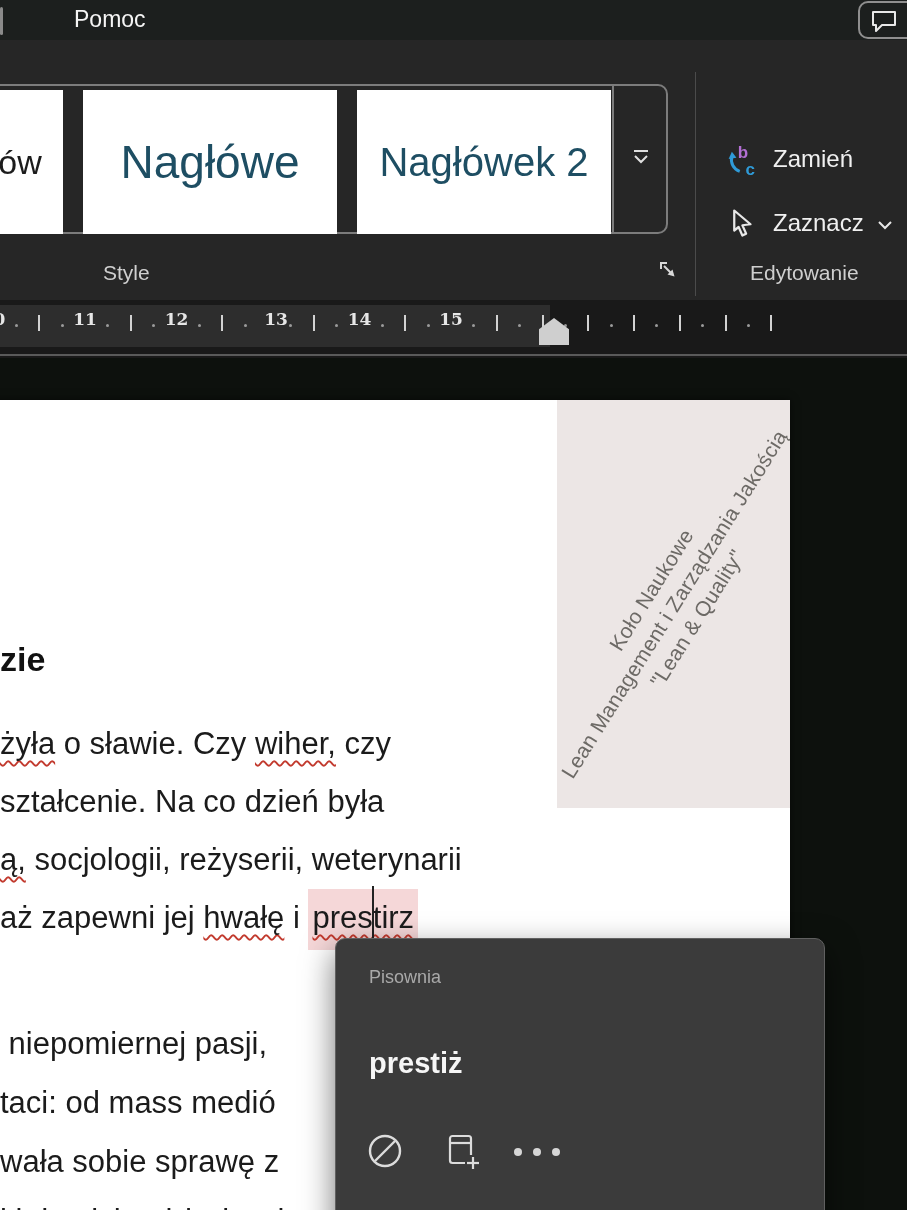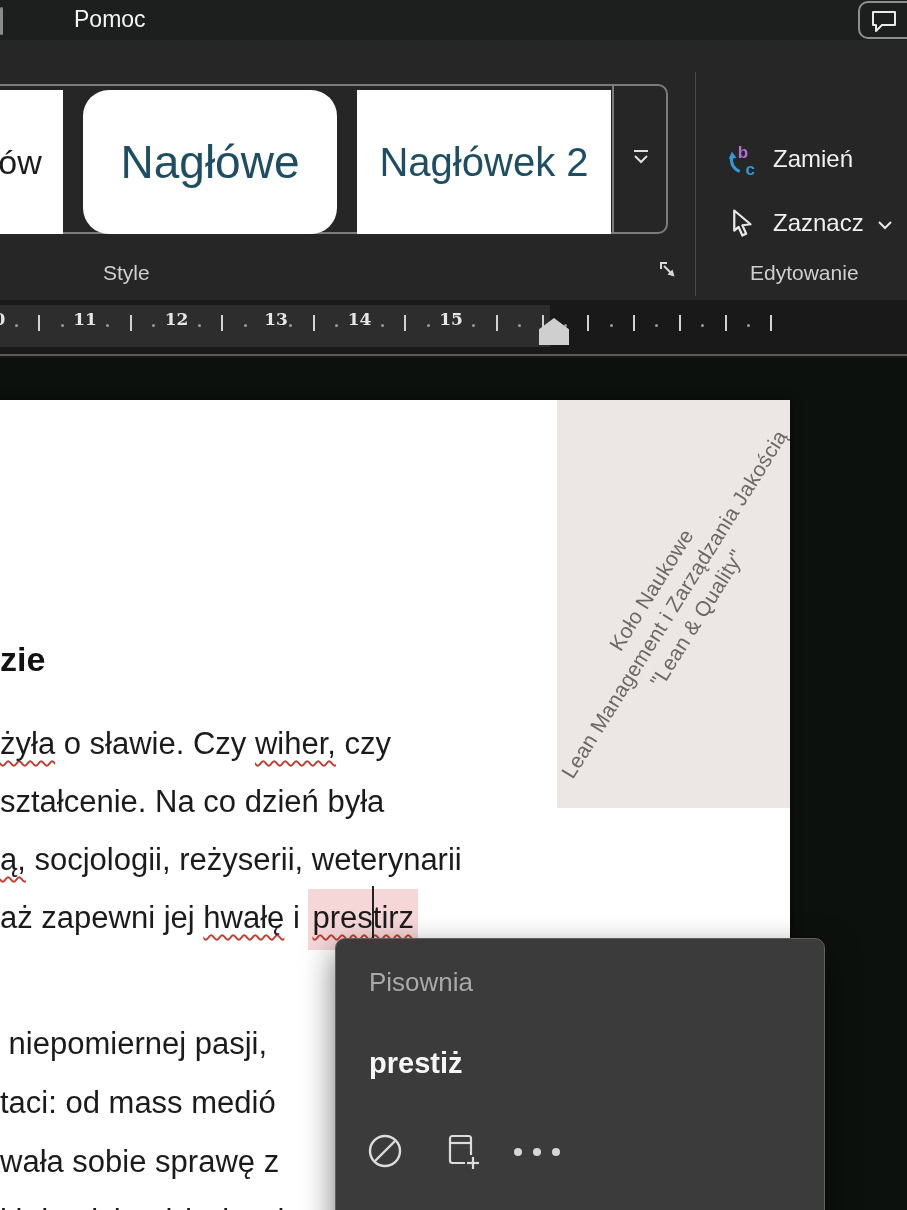--- a/index.html
+++ b/index.html
@@ -17,21 +17,21 @@
   #comments-btn svg { position:absolute; left:9px; top:6px; }
 
   
   #ribbon { position:absolute; left:0; top:40px; width:100%; height:260px; background:#262626; }
   #gallery-frame { position:absolute; left:-24px; top:44px; width:692px; height:150px;
     border:2px solid #7c7c7c; border-radius:10px; box-sizing:border-box; }
   .stylecard { position:absolute; top:50px; height:144px; background:#ffffff;
     display:flex; align-items:center; justify-content:center;
     overflow:hidden; white-space:nowrap; z-index:2; }
   #card-1 { left:-42px; width:105px; font-size:34px; color:#1c1c1c; }
-  #card-2 { left:83px;  width:254px; font-size:46px;border-radius:26px; }
+  #card-2 { left:83px;  width:254px; font-size:46px; }
   #card-3 { left:357px; width:254px; font-size:40px; }
   #gallery-more { position:absolute; left:612px; top:46px; width:54px; height:146px;
     border-left:2px solid #7c7c7c; display:flex; align-items:center; justify-content:center; z-index:2; background:transparent; }
   .group-label { position:absolute; top:221px; font-size:21px; color:#cfcfcf;text-align:right; }
   #style-label { left:103px; }
   #editing-label { left:750px; }
   #style-launcher { position:absolute; left:658px; top:220px; width:24px; height:24px; }
   #group-sep { position:absolute; left:695px; top:32px; width:1px; height:224px; background:#4b4b4b; }
   .cmd { position:absolute; left:726px; height:46px; display:flex; align-items:center; gap:13px;
     color:#f0f0f0; font-size:24px; white-space:nowrap; }
@@ -64,21 +64,21 @@
   .doc-line { position:absolute; left:40px; font-size:31px; color:#1b1b1b; white-space:pre; }
   .sp { text-decoration:underline; text-decoration-style:wavy; text-decoration-color:#c23a2e;
     text-decoration-thickness:2px; text-underline-offset:6px; }
   .hl { background:#f5d7d8; padding:11px 4px 15px 4px; }
   #caret { position:absolute; width:2px; height:62px; background:#222; z-index:4; }
 
   
   #spellmenu { position:absolute; left:335px; top:580px; width:490px; height:300px;
     background:#3b3b3b; border:1px solid #606060; border-radius:10px; box-sizing:border-box;
     box-shadow:0 12px 32px rgba(0,0,0,.55); z-index:10; }
-  #spellmenu-title { position:absolute; left:33px; top:28px; font-size:26px; color:#a9a9a9; }
+  #spellmenu-title { position:absolute; left:33px; top:28px; font-size:18px; color:#a9a9a9; }
   #spellmenu-suggestion { position:absolute; left:33px; top:108px; font-size:29px; font-weight:bold; color:#f6f6f6; }
   #spellmenu-actions { position:absolute; left:26px; top:190px; display:flex; align-items:center; gap:30px; }
   .action-btn { width:46px; height:46px; display:flex; align-items:center; justify-content:center; background:transparent; border:none; }
   #dots { display:flex; gap:11px; }
   #dots i { width:8px; height:8px; border-radius:50%; background:#d6d6d6; }
 </style>
 </head>
 <body>
 
 <div id="screen">

